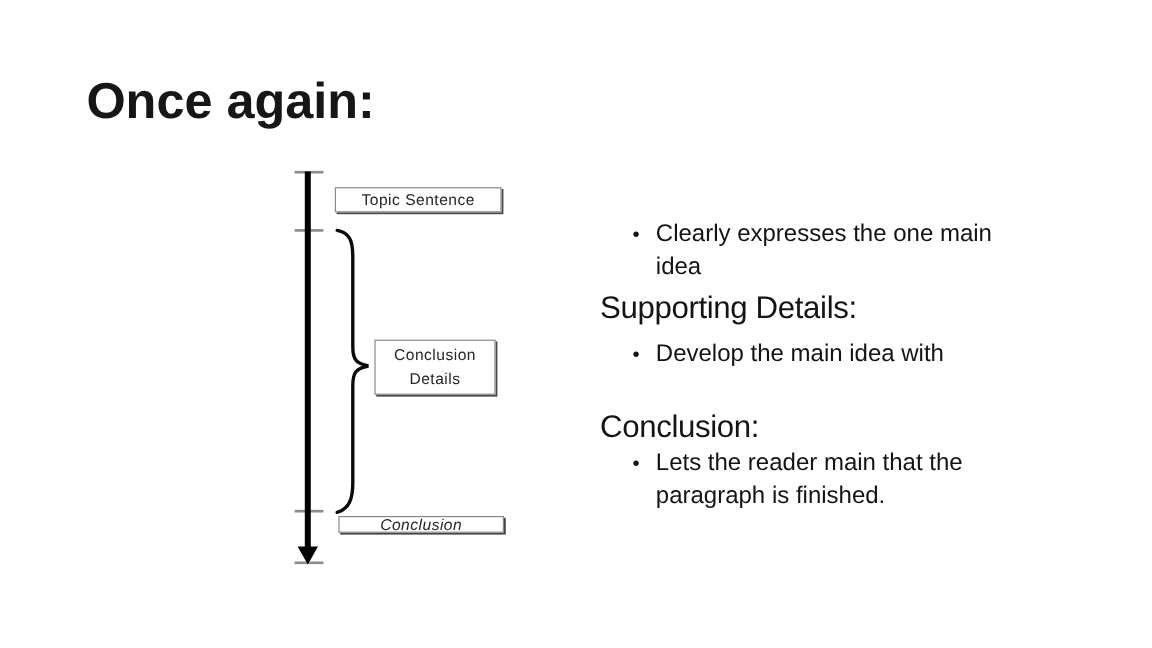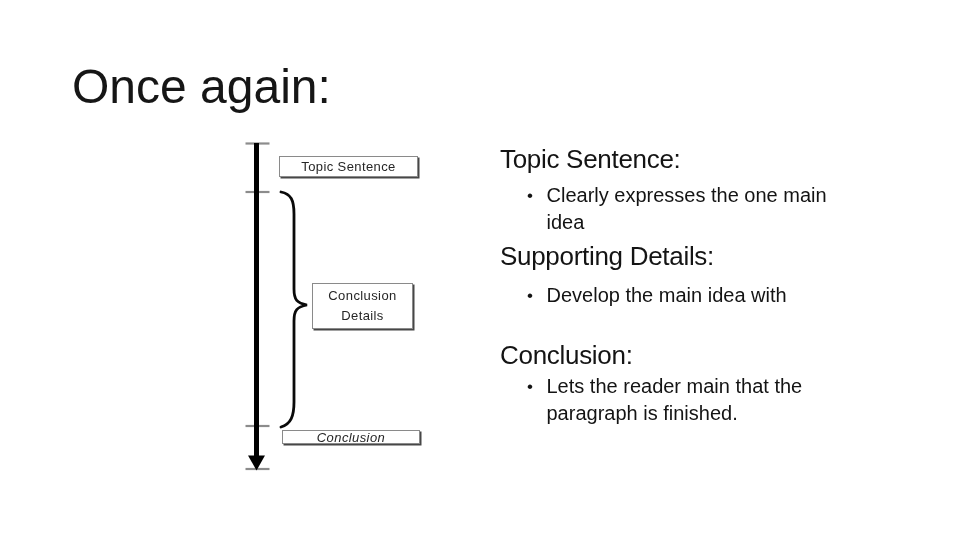--- a/index.html
+++ b/index.html
@@ -8,22 +8,22 @@
     width:960px;height:540px;
     background:#ffffff;
     overflow:hidden;
     font-family:"Liberation Sans","DejaVu Sans",sans-serif;
     color:#111111;
   }
   .slide-title{
     position:absolute;
     left:72px;top:63px;
     margin:0;
-    font-size:48px;
-    font-weight:400;
+    font-size:42px;
+    font-weight:700;
     line-height:1;
     letter-spacing:0px;
     color:#161616;
   }
   .diagram-svg{
     position:absolute;left:0;top:0;width:960px;height:540px;
     pointer-events:none;
   }
   .dbox{
     position:absolute;
@@ -99,21 +99,20 @@
 
   <div class="dbox dbox-2">
     <div>Conclusion</div>
     <div>Details</div>
   </div>
 
   <div class="dbox dbox-3">
     <span>Conclusion</span>
   </div>
 
-  <h2 class="heading h-1">Topic Sentence:</h2>
   <div class="bullet-item b-1">
     <span class="bullet-marker">•</span>
     <span class="bullet-text">
       <span>Clearly expresses the one main</span><br>
       <span>idea</span>
     </span>
   </div>
 
   <h2 class="heading h-2">Supporting Details:</h2>
   <div class="bullet-item b-2">

